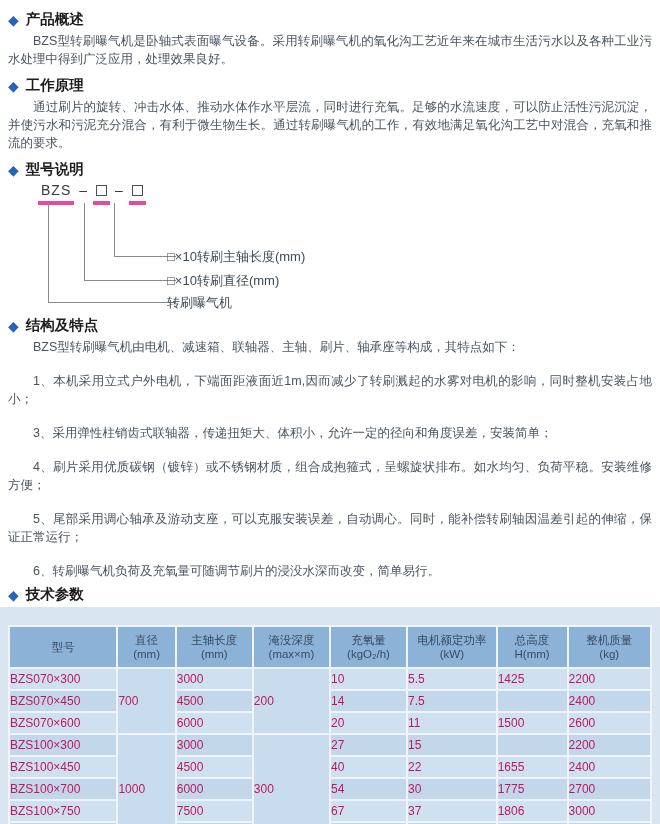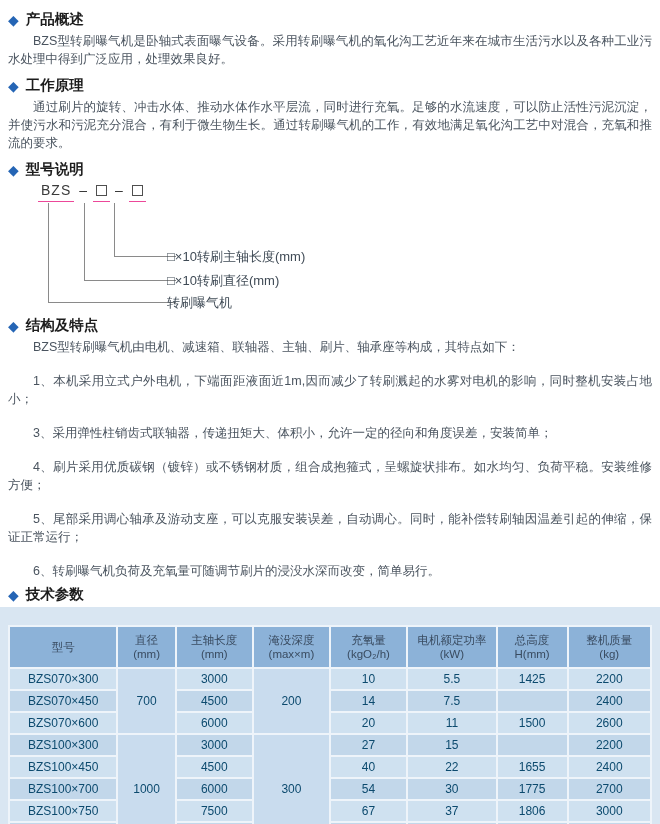--- a/index.html
+++ b/index.html
@@ -23,21 +23,21 @@
   .body-text{
     font-size:12.5px; line-height:18px; color:#4a545f;
     text-indent:2em; margin:2px 0 8px; text-align:justify;
   }
   .feat-intro{ margin:2px 0 5px; }
   .feat-item{ margin:16px 0 5px; }
 
   
   .diagram{ position:relative; height:130px; margin:3px 0 4px 30px; }
   .formula{ position:absolute; left:0; top:0; font-size:14px; color:#3a3a3a; letter-spacing:1px; }
-  .f-part{ display:inline-block; border-bottom:1px solid #ec4899; padding:0 3px 3px; }
+  .f-part{ display:inline-block; border-bottom:4px solid #ec4899; padding:0 3px 3px; }
   .f-dash{ display:inline-block; padding:0 5px 3px; }
   .sq{ display:inline-block; width:11px; height:11px; border:1.5px solid #4f4f4f; vertical-align:-1px; background:#fff; }
   .dline{ position:absolute; background:#8a8a8a; }
   .v{ width:1px; }
   .h{ height:1px; }
   .v1{ left:10px; top:21px; height:99px; }
   .v2{ left:46px; top:21px; height:77px; }
   .v3{ left:76px; top:21px; height:53px; }
   .h1{ left:10px; top:120px; width:128px; }
   .h2{ left:46px; top:98px;  width:92px;  }
@@ -55,21 +55,21 @@
   table.spec{
     width:100%; border-collapse:separate; border-spacing:2px;
     background:#eef4fa; table-layout:fixed;
   }
   table.spec th{
     background:#8cb2d8; color:#394b60; font-weight:normal;
     font-size:11.5px; line-height:14px; height:40px;
     text-align:center; vertical-align:middle; white-space:pre-line;
   }
   table.spec td{
-    font-size:12px; color:#0c4a6e; text-align:center; vertical-align:middle;
+    font-size:12px; color:#be185d; text-align:left; vertical-align:middle;
     height:20px; background:#c9dcee;
   }
   table.spec tbody tr:nth-child(odd) td{ background:#cfe1f0; }
   table.spec tbody tr:nth-child(even) td{ background:#c2d7ea; }
   table.spec td.mspan{ background:#c9dcee !important; }
   col.c-model{ width:17%; } col.c-dia{ width:9%; } col.c-len{ width:12%; }
   col.c-dep{ width:12%; } col.c-oxy{ width:12%; } col.c-pow{ width:14%; }
   col.c-hei{ width:11%; } col.c-wei{ width:13%; }
 </style>
 </head>

